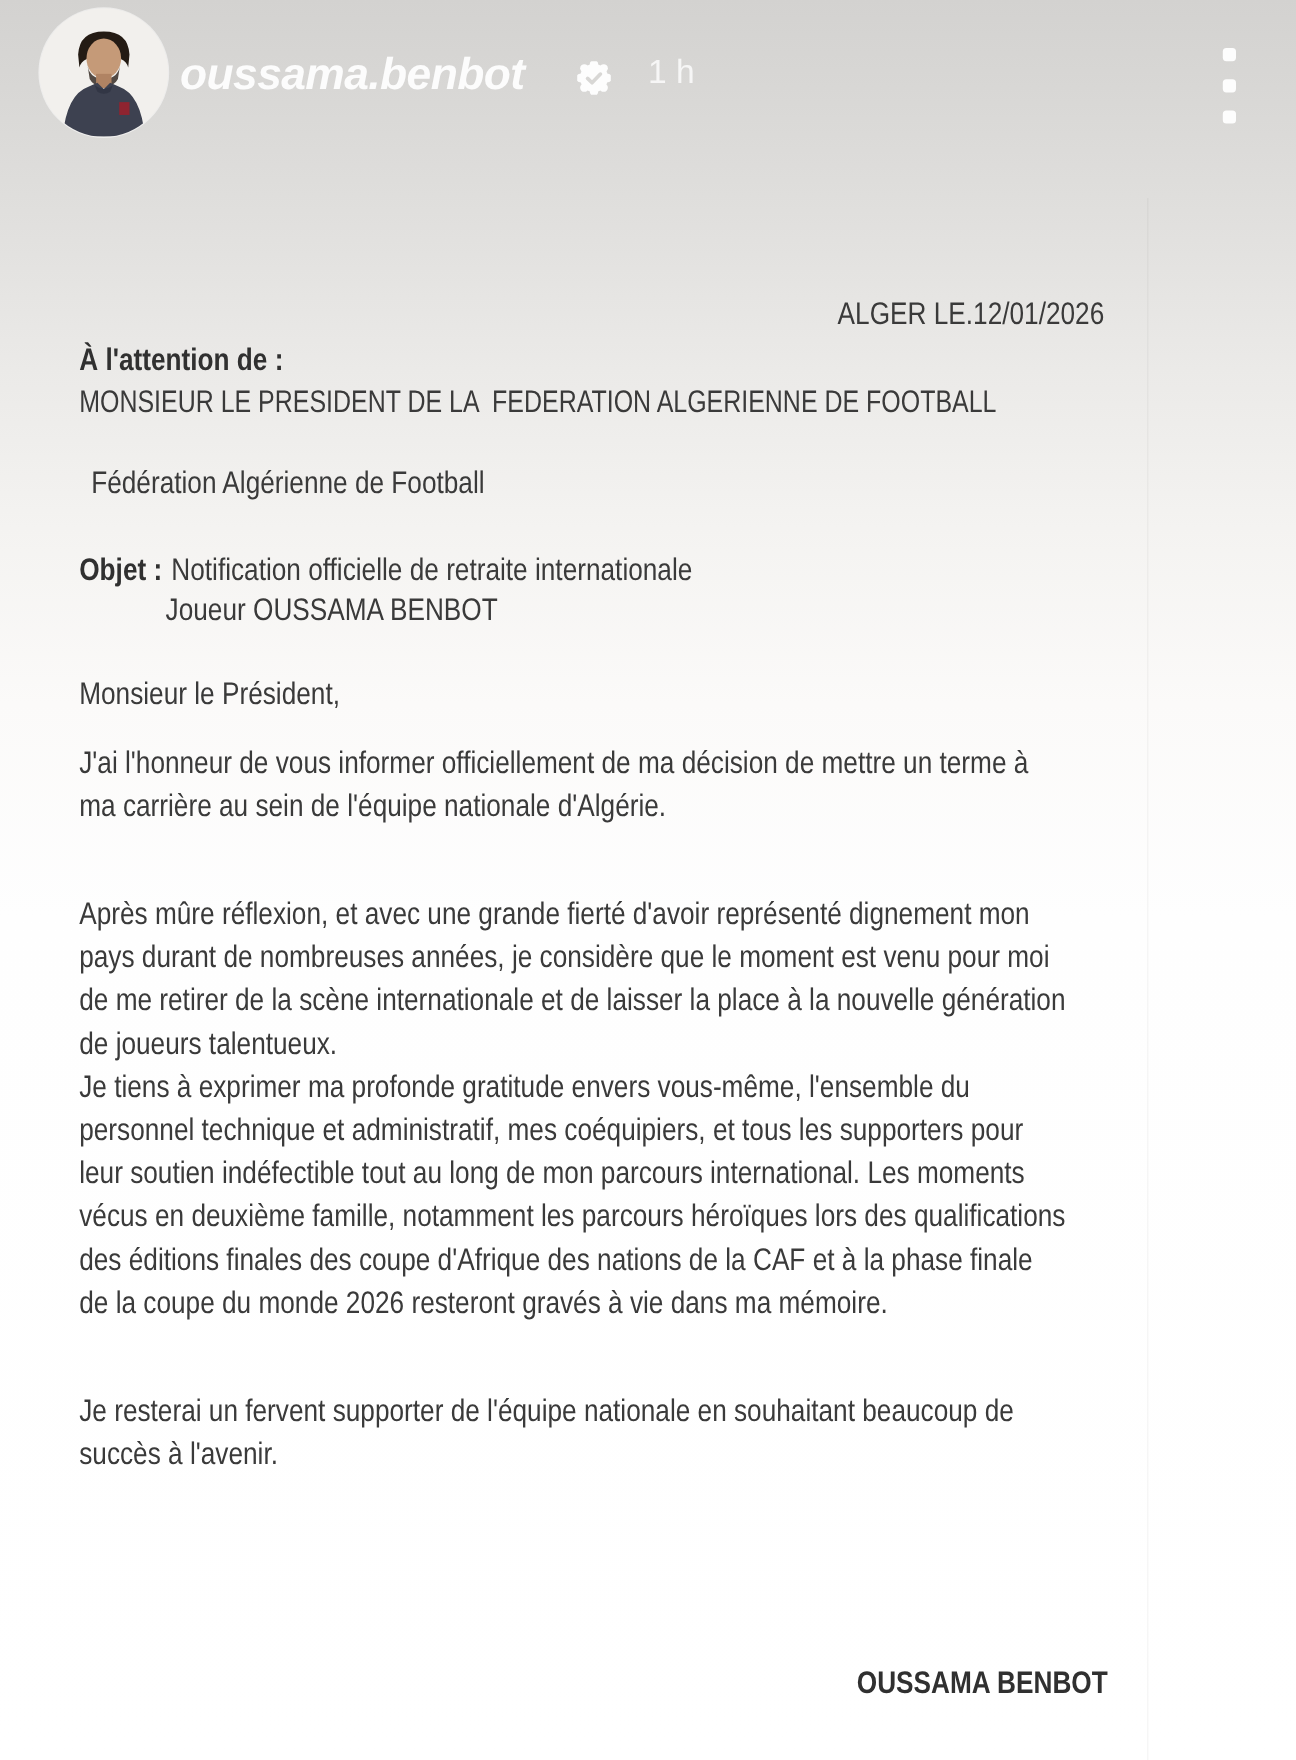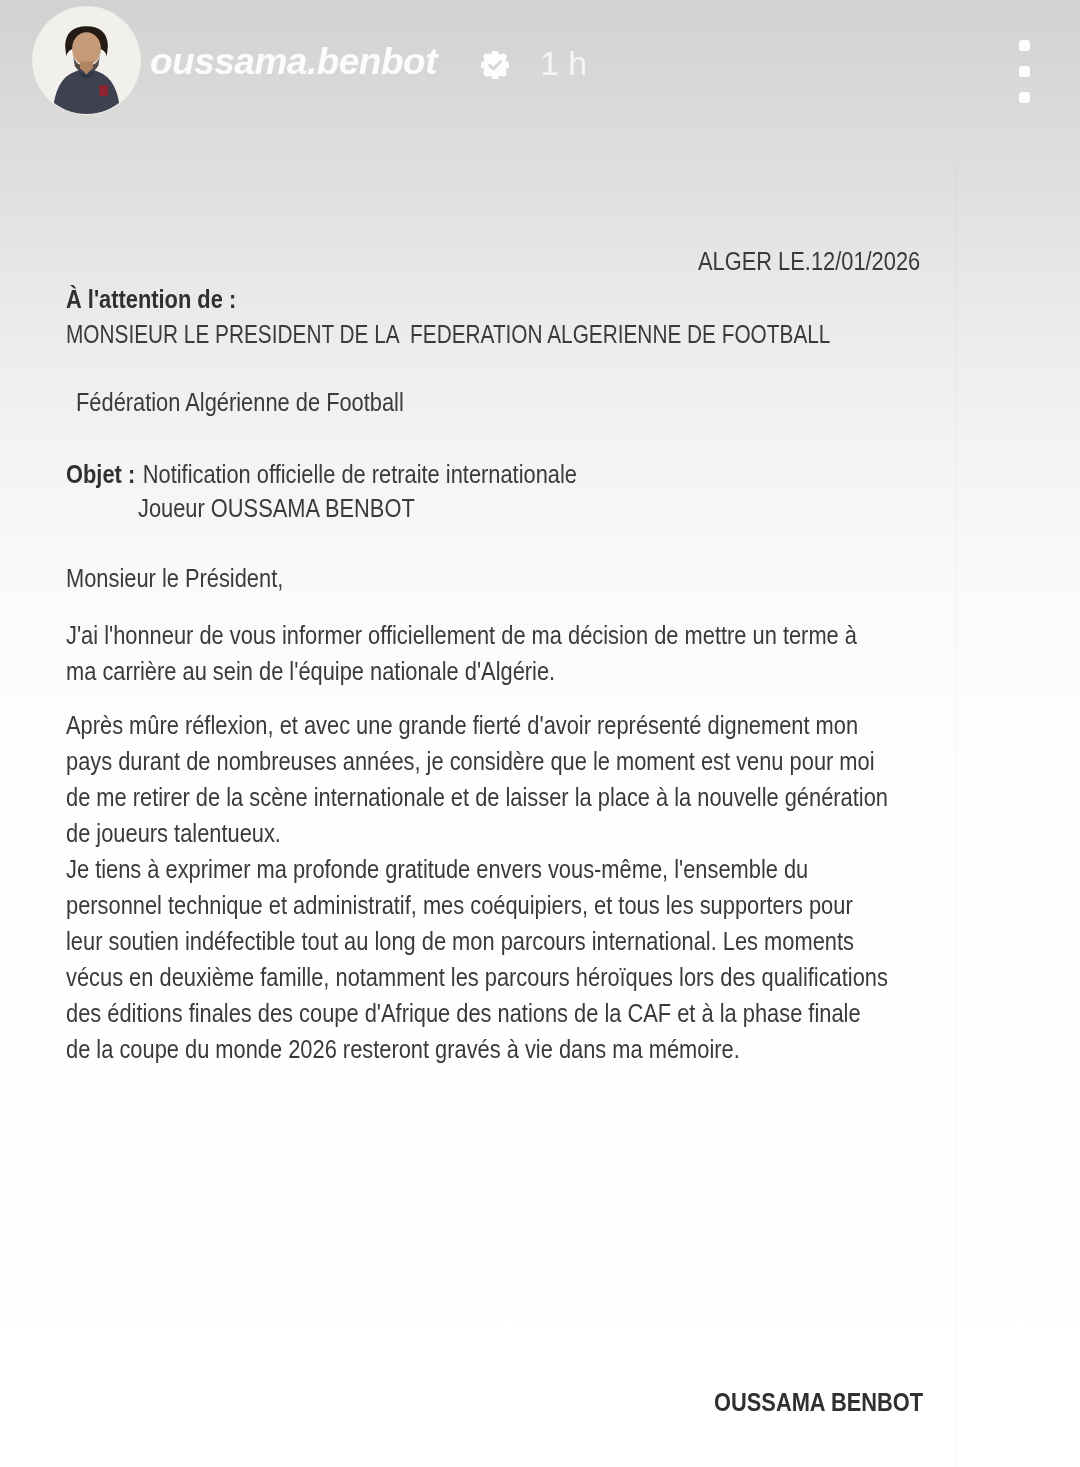--- a/index.html
+++ b/index.html
@@ -25,21 +25,21 @@
   .avatar svg { display:block; width:100%; height:100%; }
   .uname {
     position:absolute; left:150px; top:41px;
     font-size:37px; font-weight:700; letter-spacing:-0.5px;
     color:#fcfcfc;
     font-style:italic;
   }
   .vbadge { position:absolute; left:481px; top:51px; width:28px; height:28px; }
   .time {
     position:absolute; left:540px; top:44px;
-    font-size:34px; font-weight:400; color:rgba(255,255,255,0.78);
+    font-size:28px; font-weight:400; color:rgba(255,255,255,0.78);
   }
   .menu {
     position:absolute; left:1006px; top:28px;
     width:36px; height:86px;
     background:transparent; border:none; cursor:pointer;
     display:flex; flex-direction:column; align-items:center;
     justify-content:center; gap:15px; padding:0;
   }
   .menu .dot { width:11px; height:11px; border-radius:3px; background:rgba(255,255,255,0.95); }
 
@@ -60,21 +60,21 @@
   .recip  { left:66px;  top:316px; transform:scaleX(0.80); }
   .org    { left:76px;  top:384px; }
   .objet  { left:66px;  top:456px; }
   .objet .b { margin-right:9px; }
   .joueur { left:138px; top:490px; }
   .salut  { left:66px;  top:560px; }
   .sig    { left:714px; top:1384px; }
 
   .body { position:absolute; left:66px; top:617px; width:940px; }
   .body .ln { position:static; display:block; }
-  .para.gap { margin-top:18px; }
+  .para.gap { margin-top:54px; }
   .ln.indent { padding-left:40px; }
 </style>
 </head>
 <body>
 
 <div class="stage">
 
   <div class="seam"></div>
 
   <header class="header">
@@ -135,17 +135,21 @@
           <div class="ln">de joueurs talentueux.</div>
         </div>
         <div class="para">
           <div class="ln">Je tiens à exprimer ma profonde gratitude envers vous-même, l'ensemble du</div>
           <div class="ln">personnel technique et administratif, mes coéquipiers, et tous les supporters pour</div>
           <div class="ln">leur soutien indéfectible tout au long de mon parcours international. Les moments</div>
           <div class="ln">vécus en deuxième famille, notamment les parcours héroïques lors des qualifications</div>
           <div class="ln">des éditions finales des coupe d'Afrique des nations de la CAF et à la phase finale</div>
           <div class="ln">de la coupe du monde 2026 resteront gravés à vie dans ma mémoire.</div>
         </div>
+        <div class="para gap">
+          <div class="ln">Je resterai un fervent supporter de l'équipe nationale en souhaitant beaucoup de</div>
+          <div class="ln">succès à l'avenir.</div>
+        </div>
       </div>
     <div class="ln sig b">OUSSAMA BENBOT</div>
   </main>
 
 </div>
 
 </body></html>

